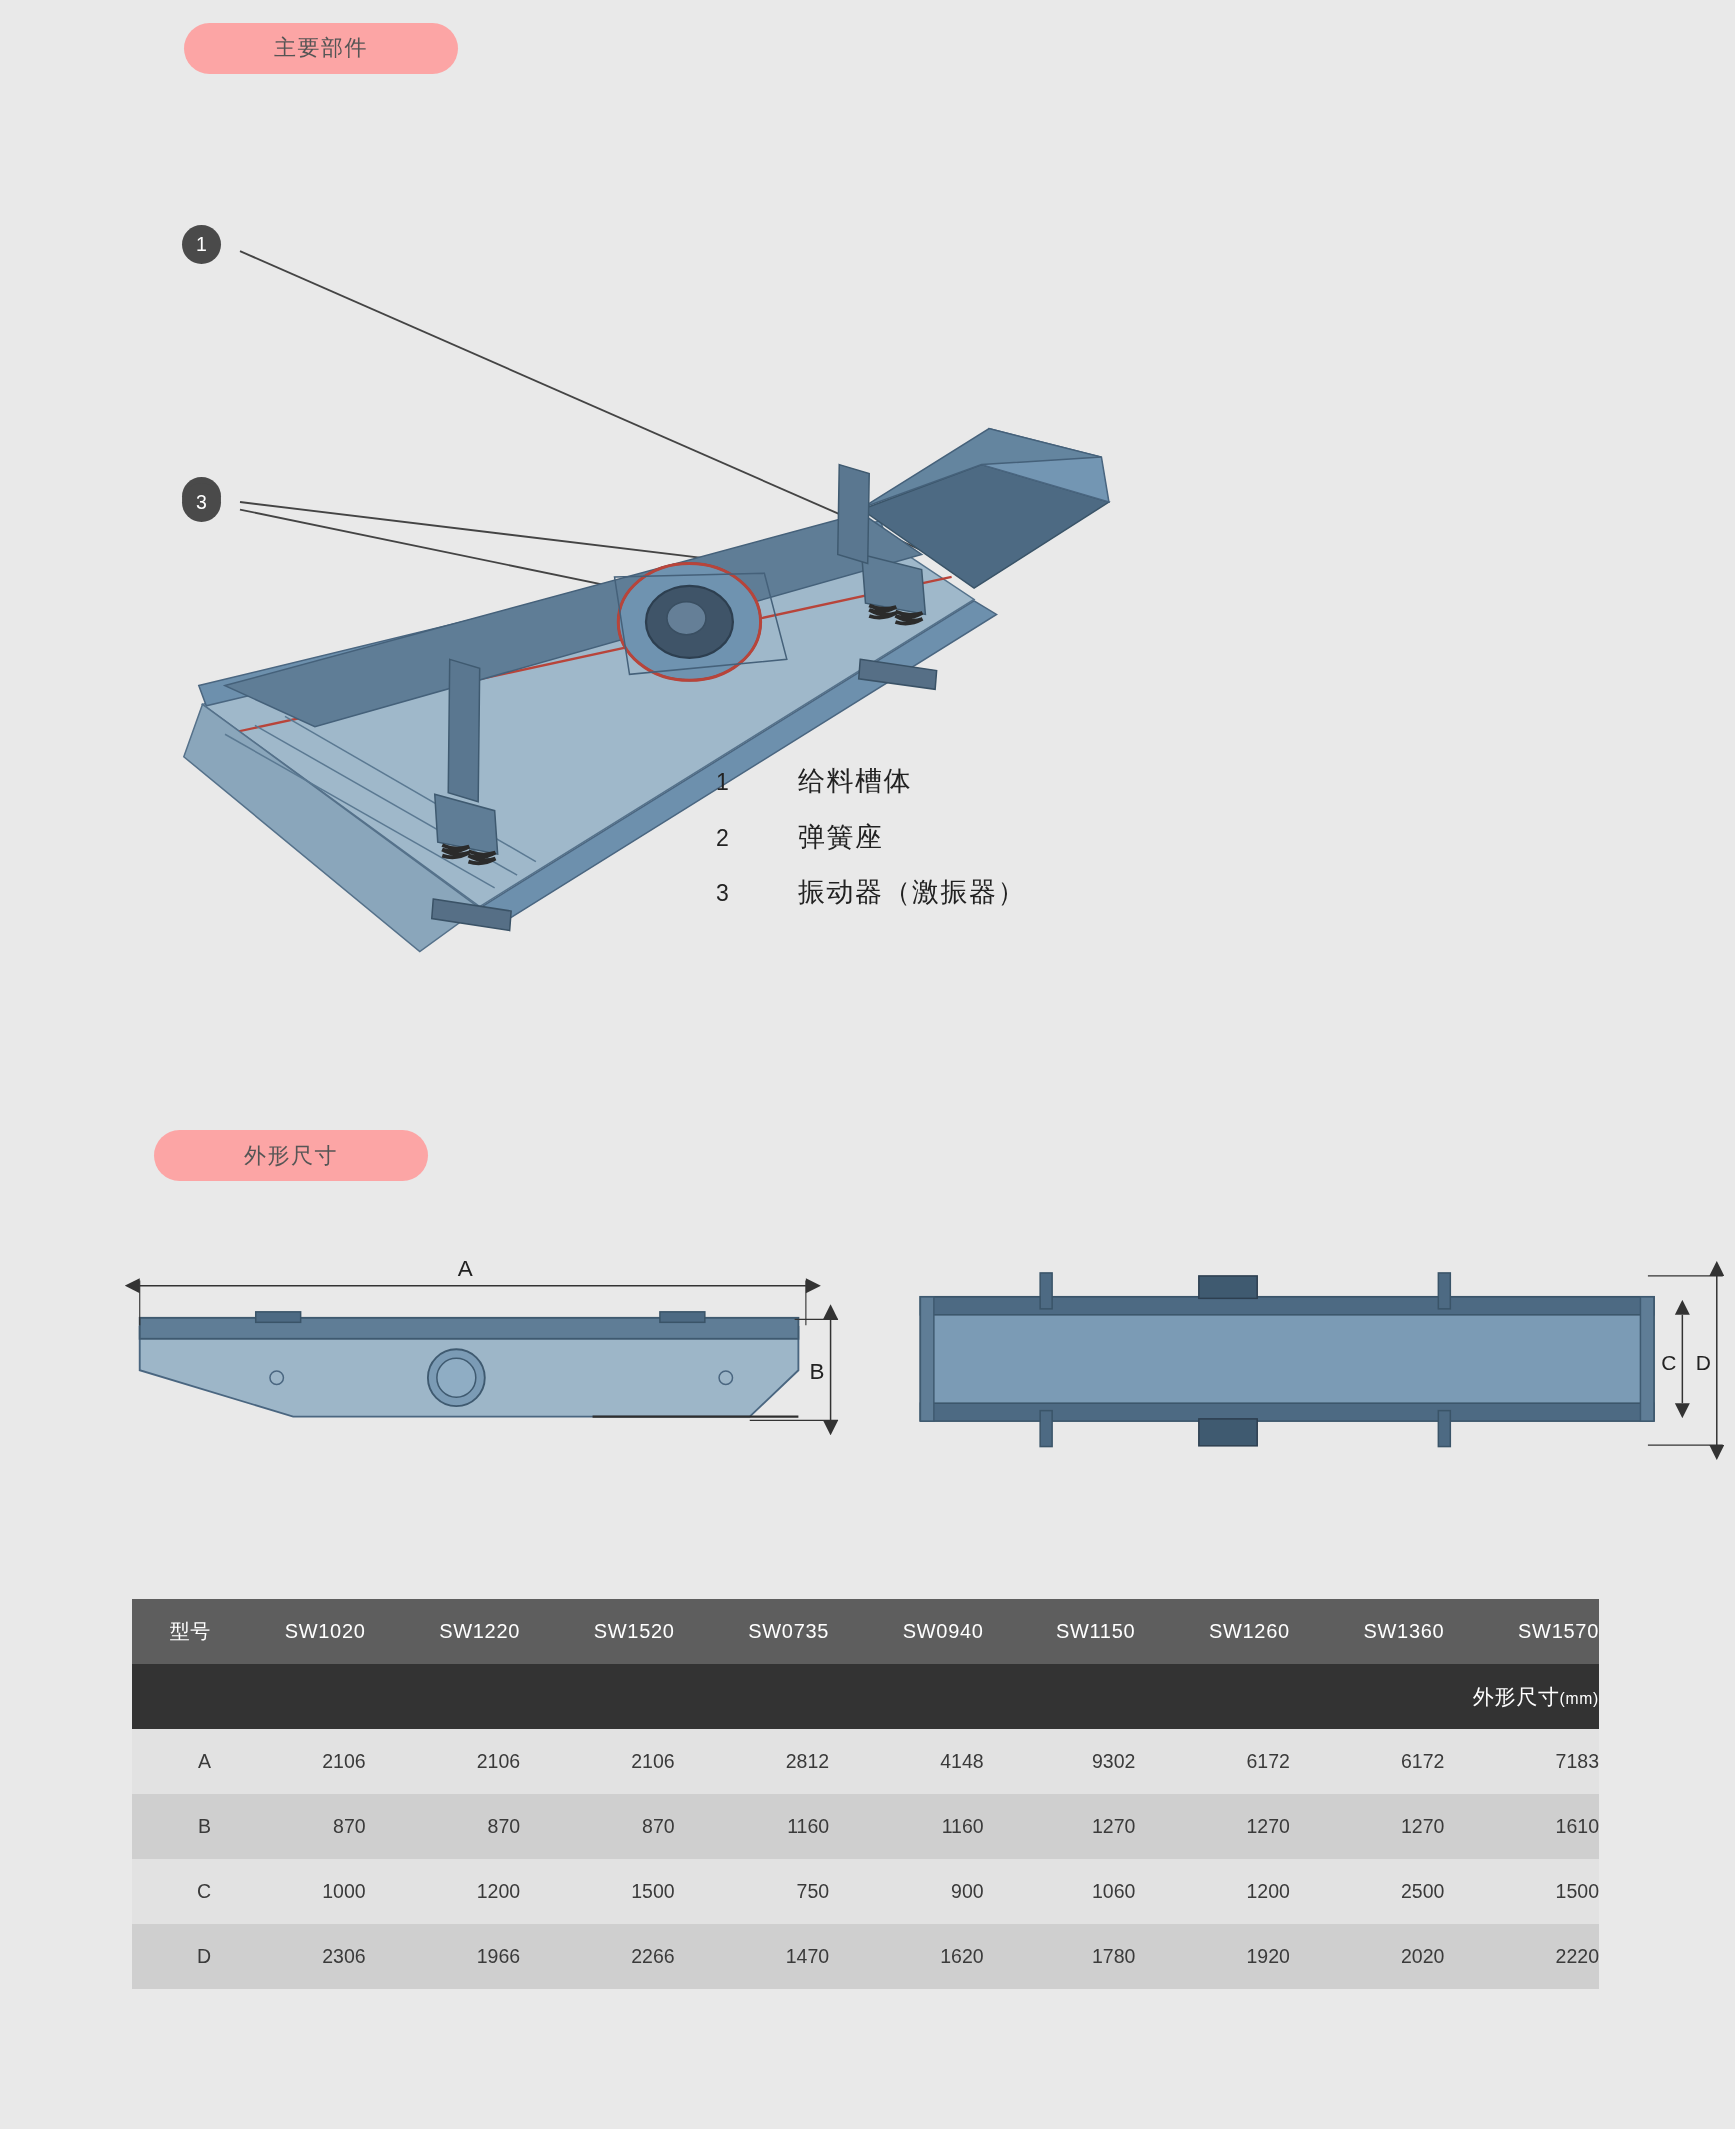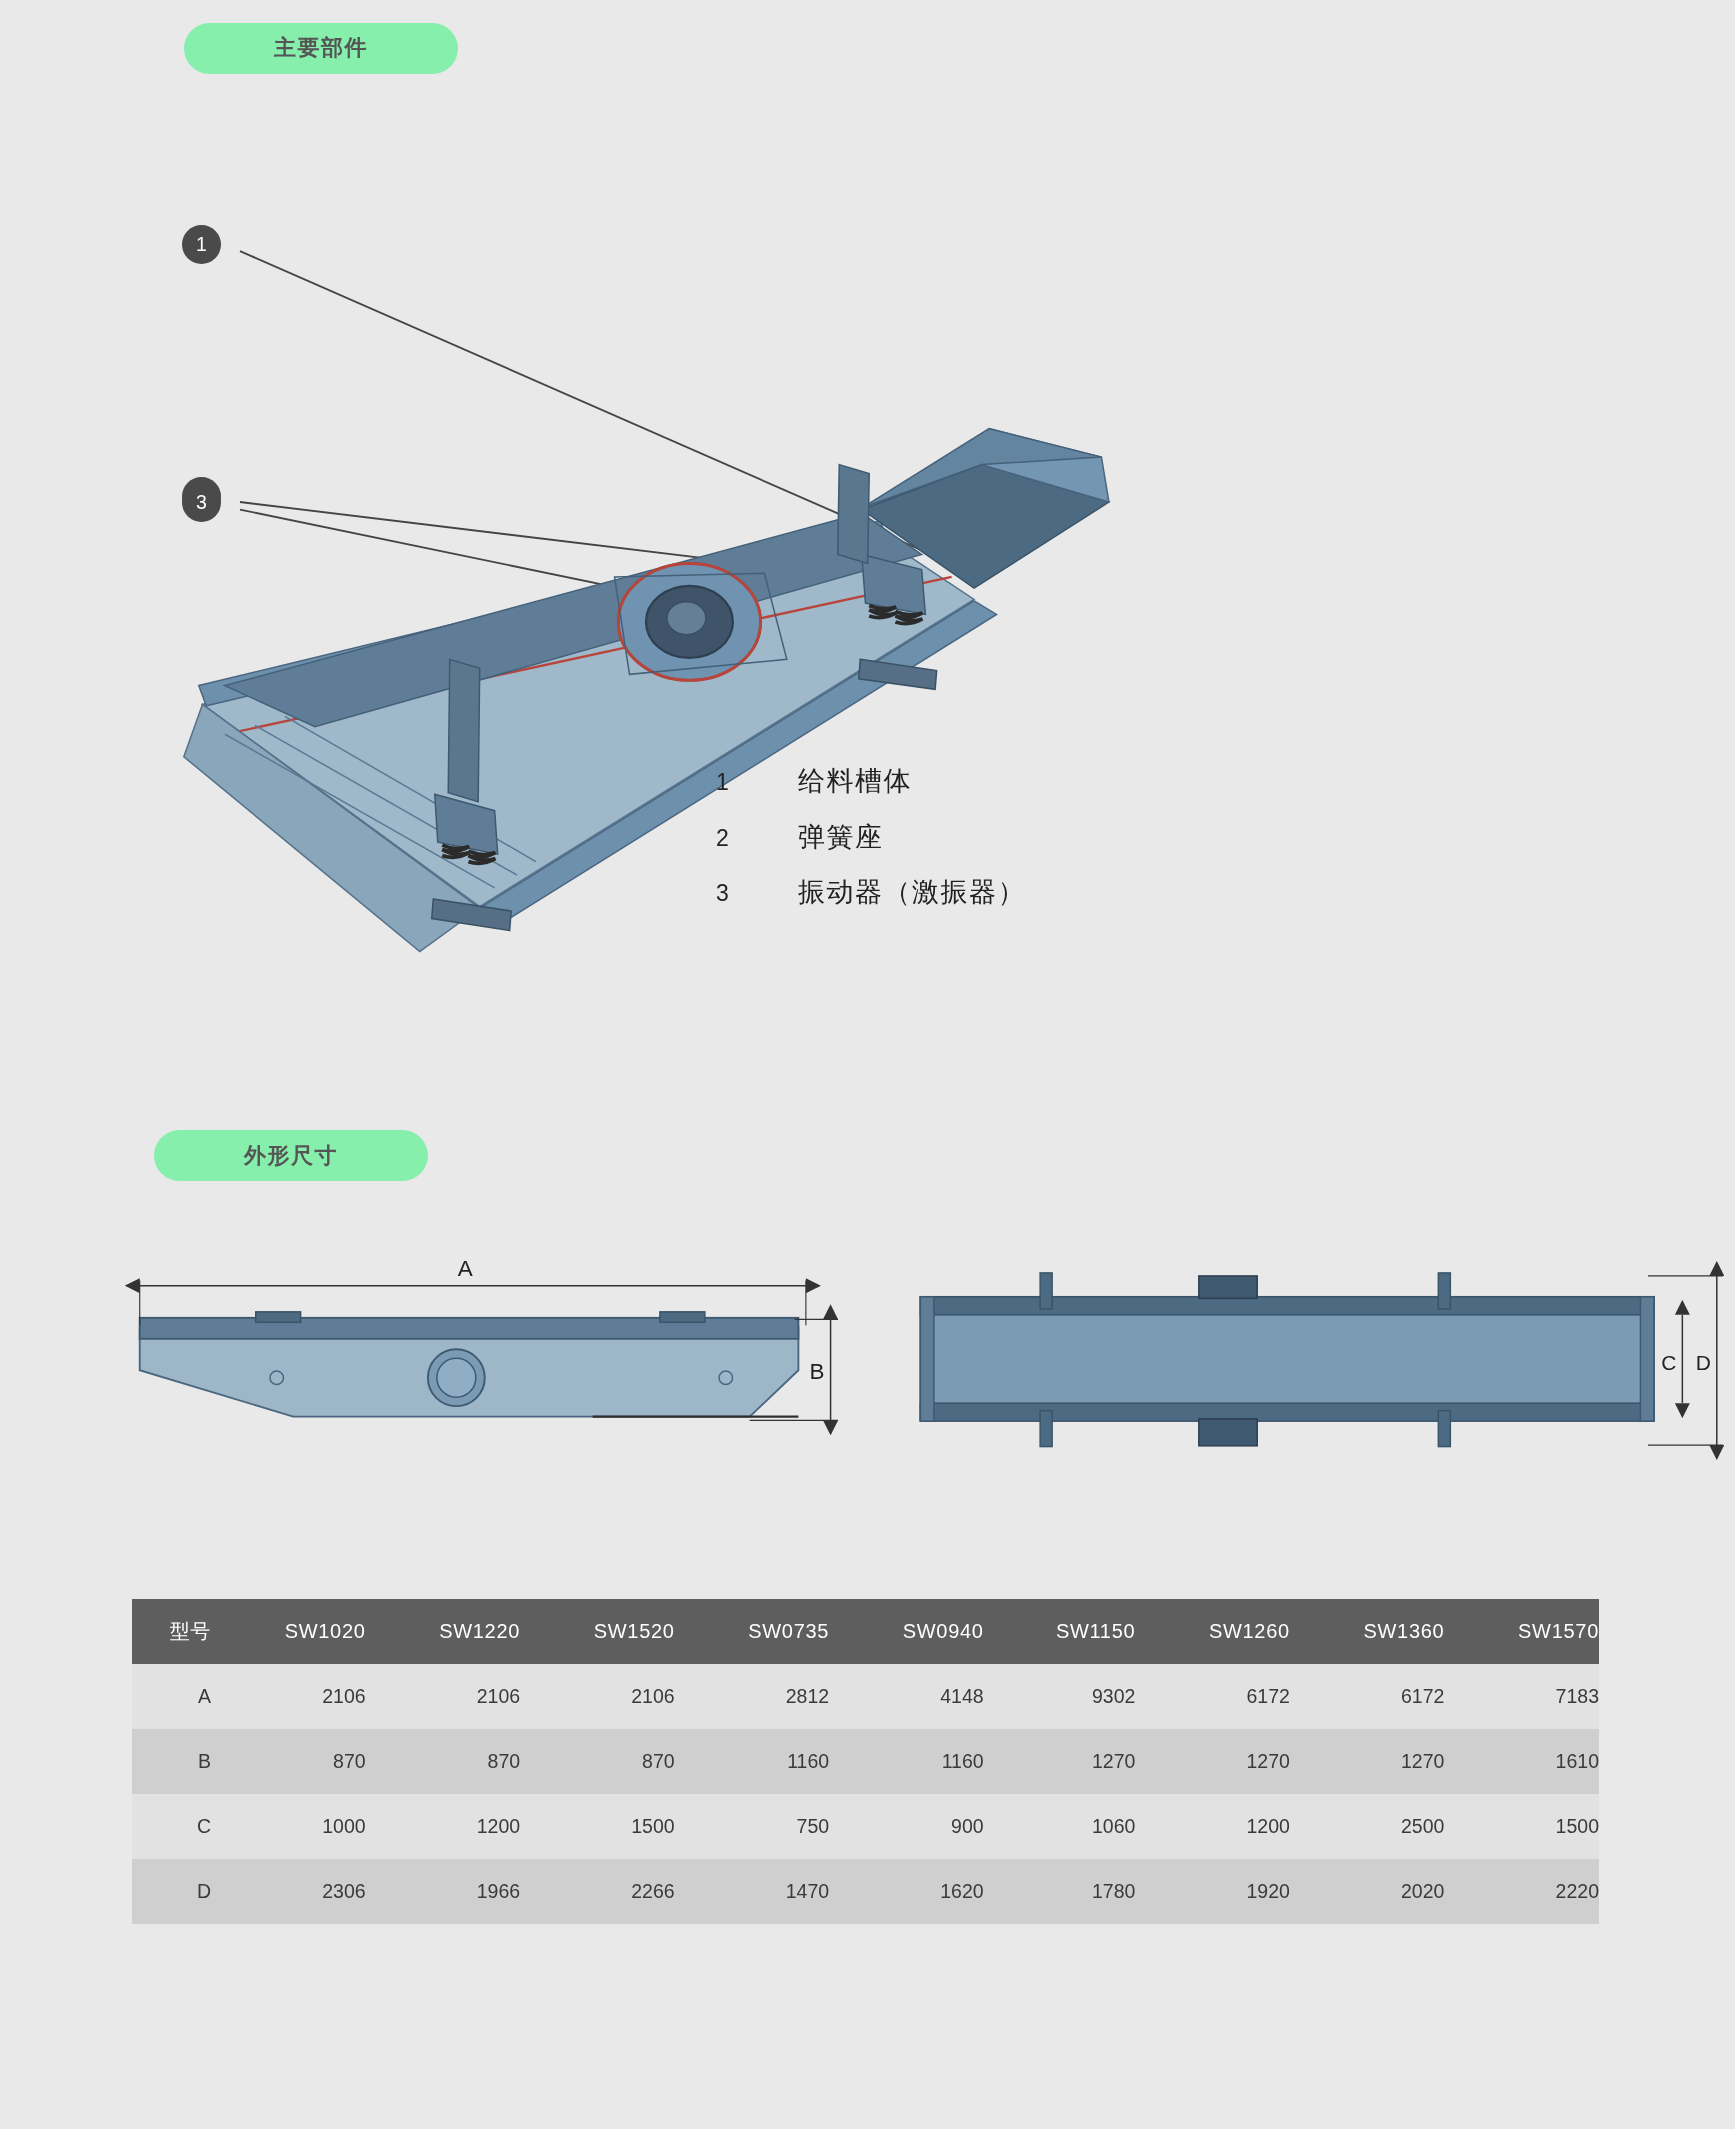--- a/index.html
+++ b/index.html
@@ -10,30 +10,29 @@
     background: #e9e9e9;
     font-family: "Liberation Sans", sans-serif;
     color: #333;
     position: relative;
     overflow: hidden;
   }
 
   
   .pill {
     position: absolute;
-    background: #86efac;
+    background: #fca5a5;
     border-radius: 25.5px;
     height: 51px;
     display: flex;
     align-items: center;
     justify-content: center;
     color: #555;
     font-size: 22px;
     letter-spacing: 1.5px;
-    font-weight: bold;
   }
   #pill-parts { left: 184px; top: 22.5px; width: 274px; }
   #pill-dims  { left: 154px; top: 1130px; width: 274px; }
 
   
   #illustration {
     position: absolute;
     left: 0; top: 135px;
     width: 1274px; height: 824px;
   }
@@ -283,20 +282,25 @@
       <th>SW1520</th>
       <th>SW0735</th>
       <th>SW0940</th>
       <th>SW1150</th>
       <th>SW1260</th>
       <th>SW1360</th>
       <th>SW1570</th>
     </tr>
   </thead>
   <tbody>
+    <tr class="subhead">
+      <td colspan="10">
+        <span>外形尺寸</span><span class="small">(mm)</span>
+      </td>
+    </tr>
 
     <tr class="odd">
       <td class="rowlabel">A</td>
       <td>2106</td>
       <td>2106</td>
       <td>2106</td>
       <td>2812</td>
       <td>4148</td>
       <td>9302</td>
       <td>6172</td>

